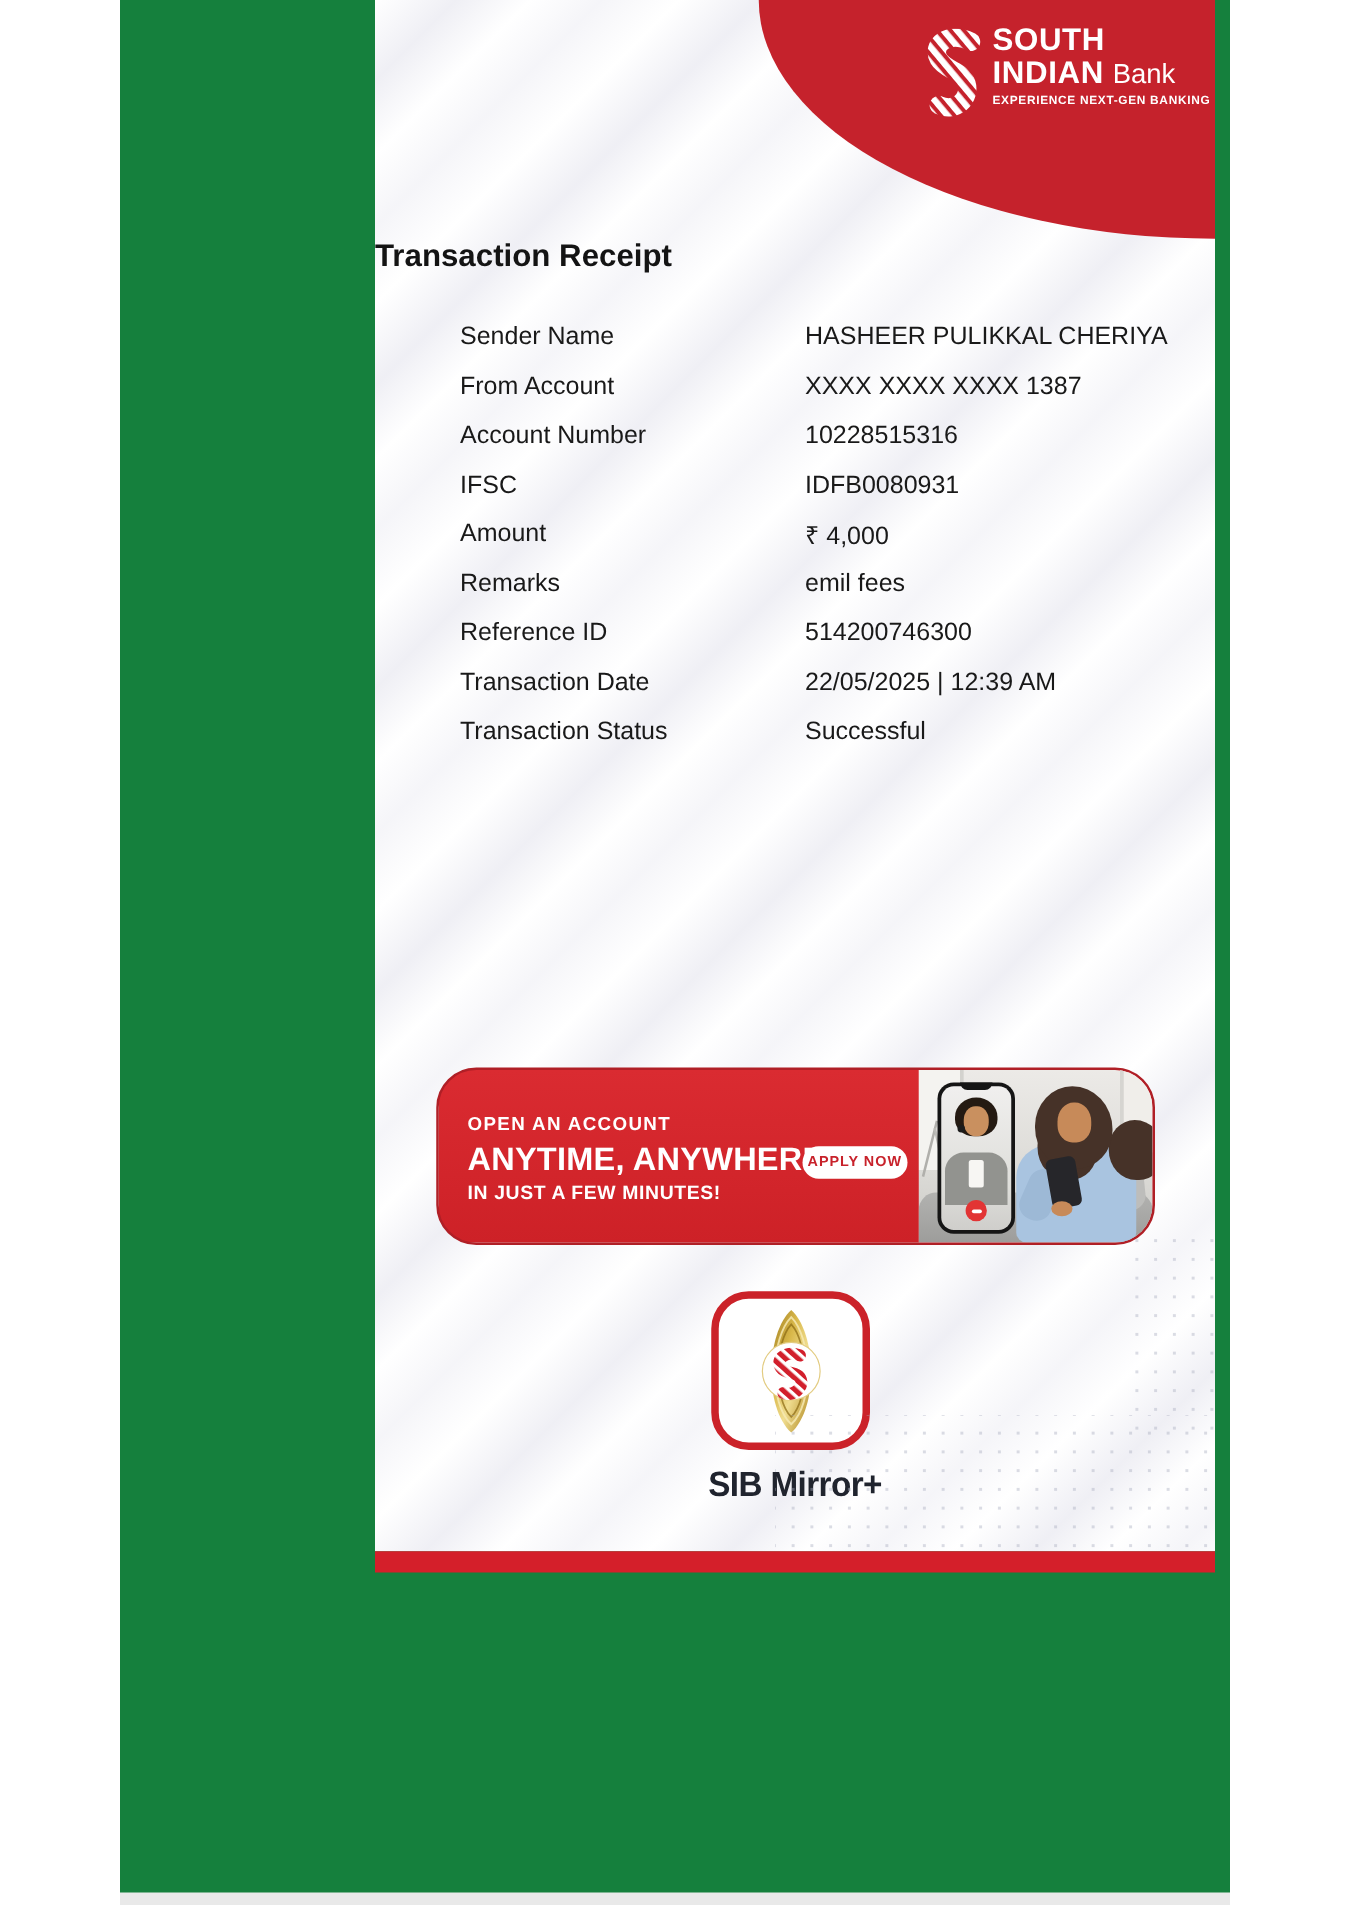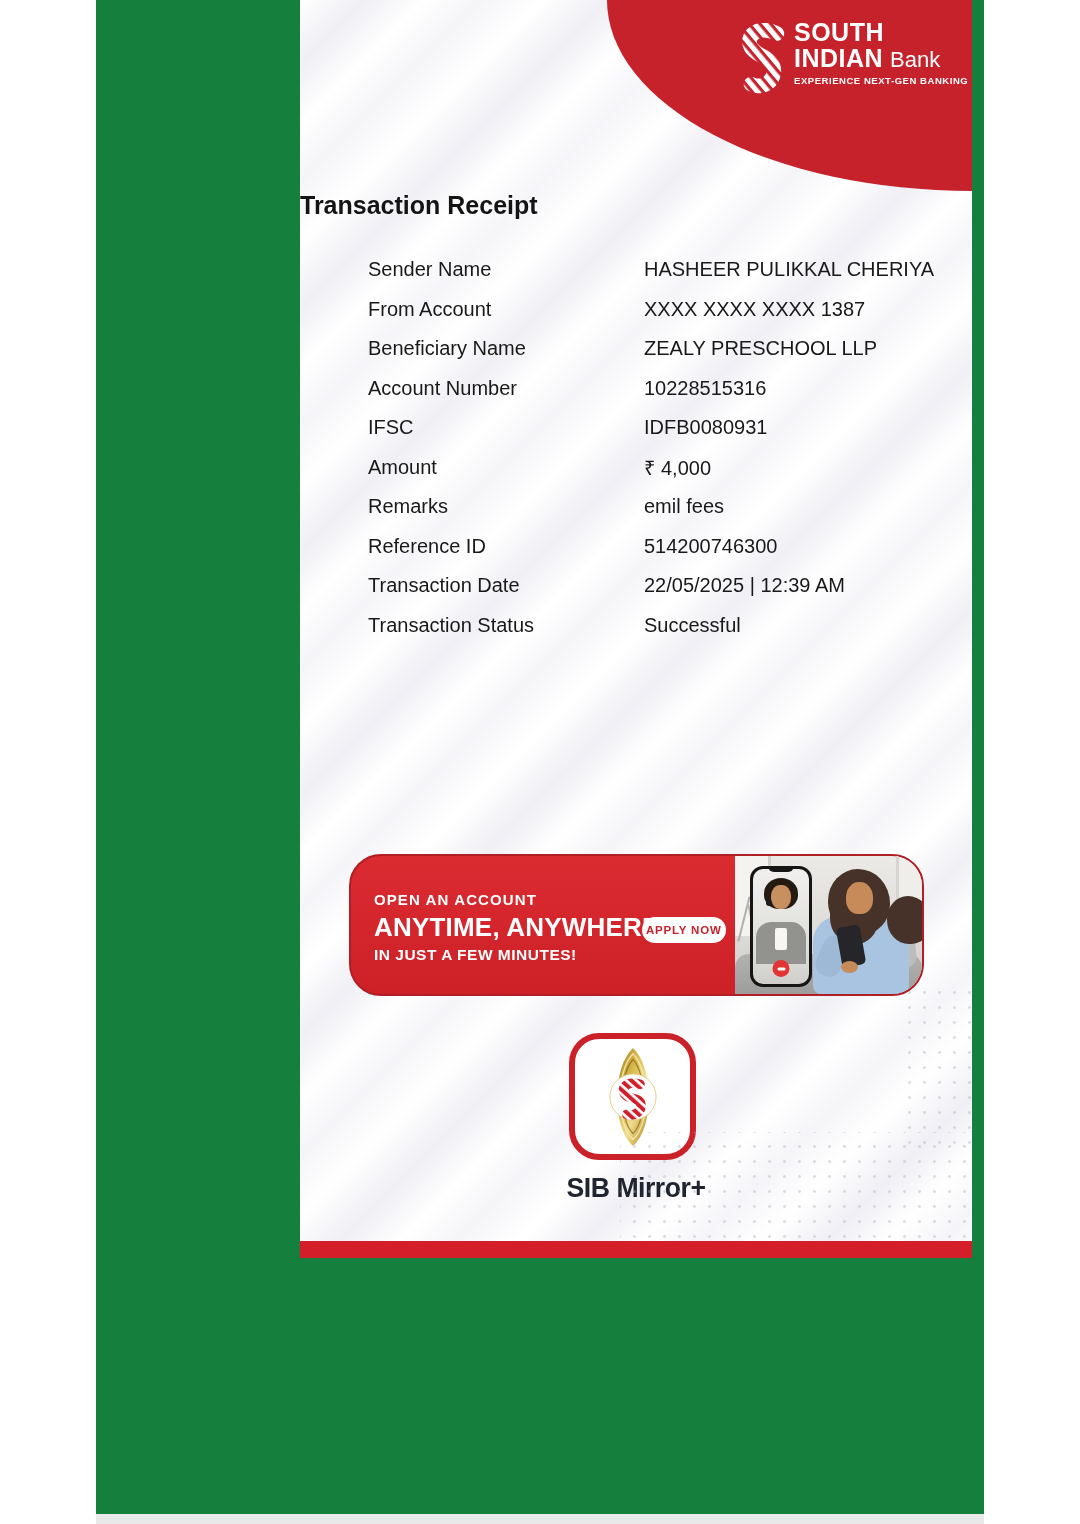--- a/index.html
+++ b/index.html
@@ -121,24 +121,20 @@
     <div class="title">Transaction Receipt</div>
 
     <div class="fields">
       <div class="frow">
         <span class="flabel">Sender Name</span>
         <span class="fvalue">HASHEER PULIKKAL CHERIYA</span>
       </div>
       <div class="frow">
         <span class="flabel">From Account</span>
         <span class="fvalue">XXXX XXXX XXXX 1387</span>
-      </div>
-      <div class="frow">
-        <span class="flabel">Beneficiary Name</span>
-        <span class="fvalue">ZEALY PRESCHOOL LLP</span>
       </div>
       <div class="frow">
         <span class="flabel">Account Number</span>
         <span class="fvalue">10228515316</span>
       </div>
       <div class="frow">
         <span class="flabel">IFSC</span>
         <span class="fvalue">IDFB0080931</span>
       </div>
       <div class="frow">

